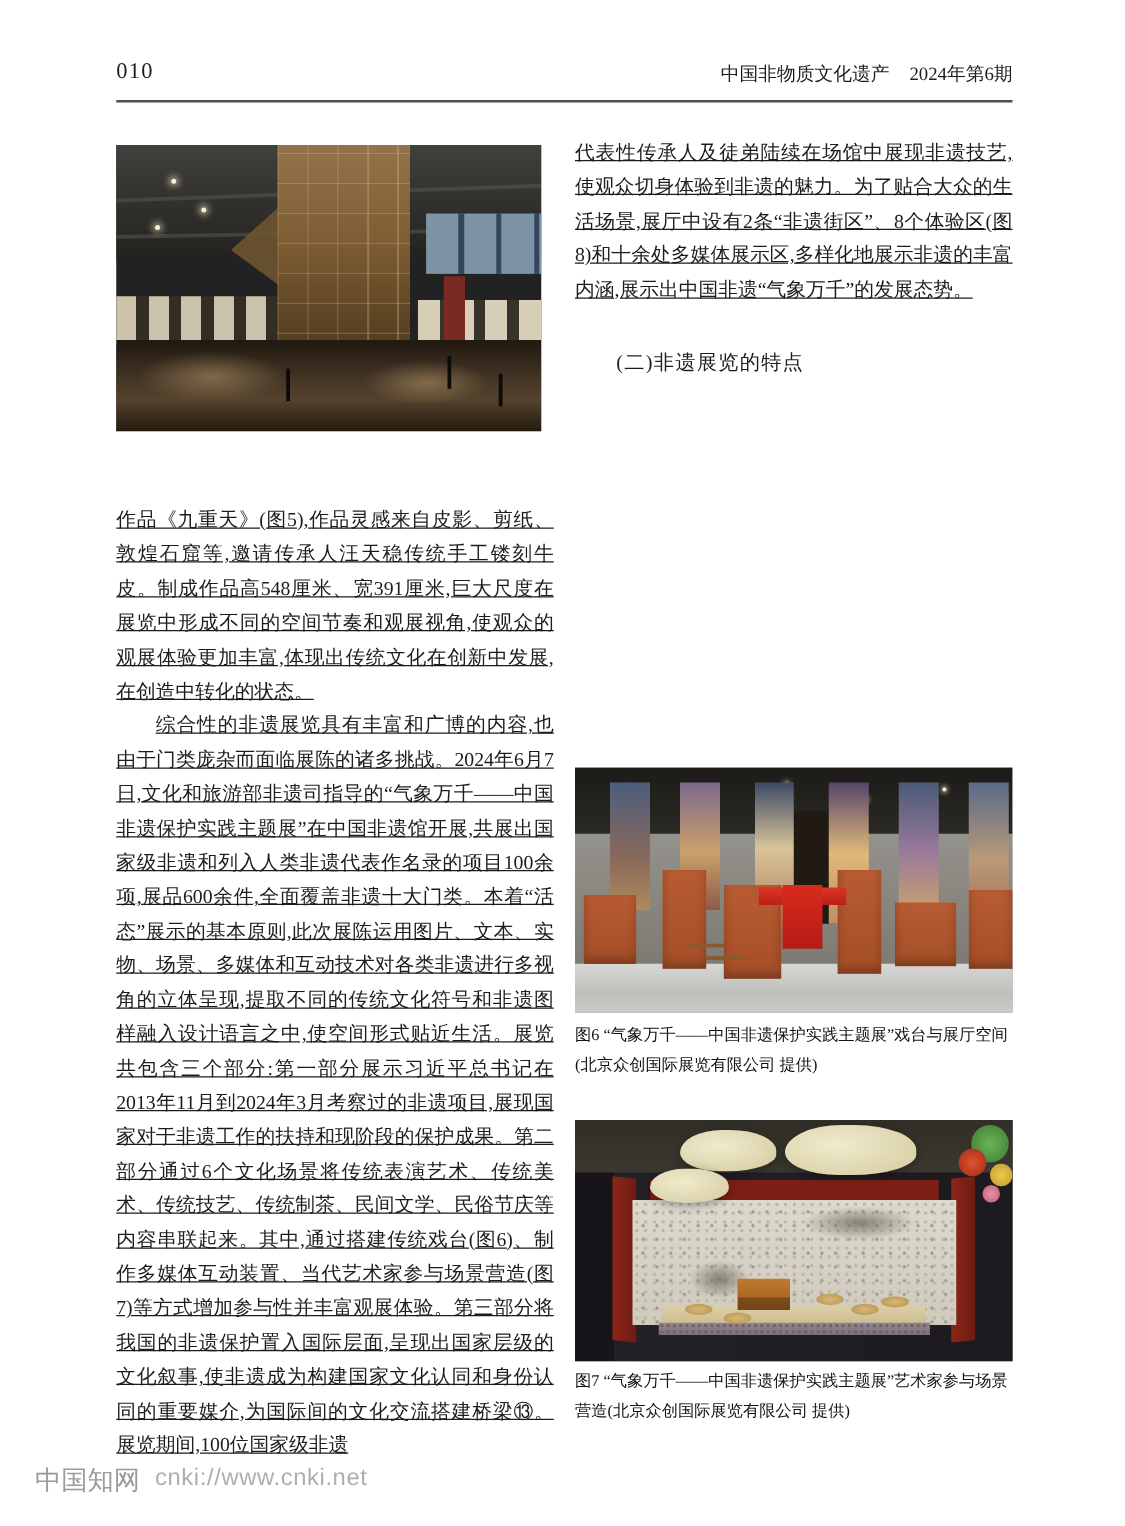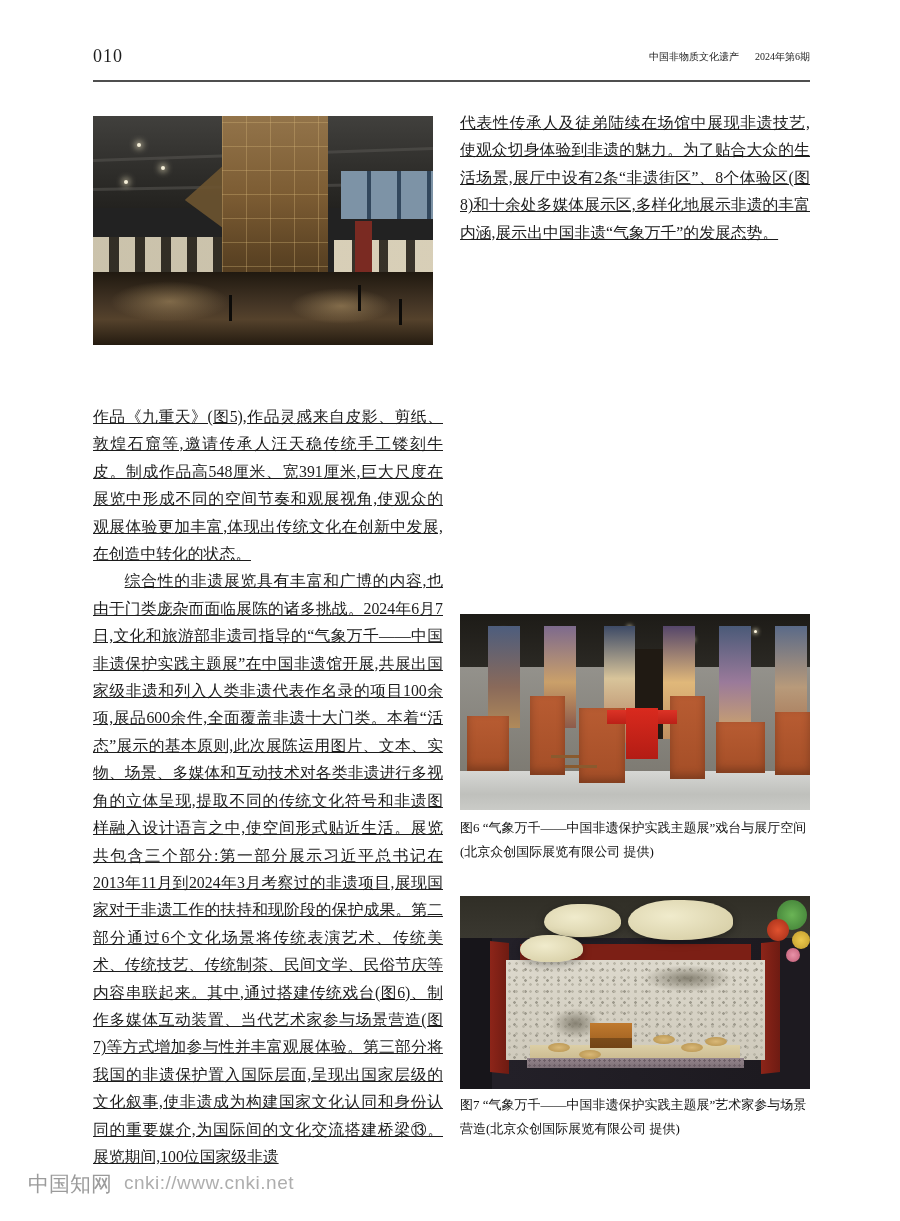--- a/index.html
+++ b/index.html
@@ -2,21 +2,21 @@
 <html><head>
 <meta charset="utf-8">
 <style>
   html,body{margin:0;padding:0;background:#ffffff;}
   #page{
     position:relative;width:900px;height:1221px;background:#ffffff;
     font-family:"Liberation Serif","DejaVu Serif",serif;color:#1c1c1c;overflow:hidden;
   }
   
   .page-num{position:absolute;left:93px;top:46px;font-size:18px;letter-spacing:1px;}
-  .journal-head{position:absolute;top:50px;left:93px;width:717px;text-align:right;font-size:10px;}
+  .journal-head{position:absolute;top:50px;left:93px;width:717px;text-align:right;font-size:15px;}
   .journal-head .issue{margin-left:16px;}
   .head-rule{position:absolute;left:93px;top:80px;width:717px;height:2px;background:#4f4f4f;}
   
   .col{position:absolute;width:350px;}
   .body-text{font-size:15.8px;line-height:27.4px;text-align:justify;}
   .body-text p{margin:0;text-decoration:underline;}
   .body-text p.indent{text-indent:2em;}
   .sub-heading{font-size:16.2px;line-height:27px;padding-left:33px;letter-spacing:1px;}
   .caption{font-size:13px;line-height:24px;color:#111;text-align:left;}
   
@@ -116,20 +116,21 @@
 
   <div class="body-text col" style="left:93px;top:403px;">
     <p>作品《九重天》(图5),作品灵感来自皮影、剪纸、敦煌石窟等,邀请传承人汪天稳传统手工镂刻牛皮。制成作品高548厘米、宽391厘米,巨大尺度在展览中形成不同的空间节奏和观展视角,使观众的观展体验更加丰富,体现出传统文化在创新中发展,在创造中转化的状态。</p>
     <p class="indent">综合性的非遗展览具有丰富和广博的内容,也由于门类庞杂而面临展陈的诸多挑战。2024年6月7日,文化和旅游部非遗司指导的“气象万千——中国非遗保护实践主题展”在中国非遗馆开展,共展出国家级非遗和列入人类非遗代表作名录的项目100余项,展品600余件,全面覆盖非遗十大门类。本着“活态”展示的基本原则,此次展陈运用图片、文本、实物、场景、多媒体和互动技术对各类非遗进行多视角的立体呈现,提取不同的传统文化符号和非遗图样融入设计语言之中,使空间形式贴近生活。展览共包含三个部分:第一部分展示习近平总书记在2013年11月到2024年3月考察过的非遗项目,展现国家对于非遗工作的扶持和现阶段的保护成果。第二部分通过6个文化场景将传统表演艺术、传统美术、传统技艺、传统制茶、民间文学、民俗节庆等内容串联起来。其中,通过搭建传统戏台(图6)、制作多媒体互动装置、当代艺术家参与场景营造(图7)等方式增加参与性并丰富观展体验。第三部分将我国的非遗保护置入国际层面,呈现出国家层级的文化叙事,使非遗成为构建国家文化认同和身份认同的重要媒介,为国际间的文化交流搭建桥梁⑬。展览期间,100位国家级非遗</p>
   </div>
 
   <div class="body-text col" style="left:460px;top:109px;">
     <p>代表性传承人及徒弟陆续在场馆中展现非遗技艺,使观众切身体验到非遗的魅力。为了贴合大众的生活场景,展厅中设有2条“非遗街区”、8个体验区(图8)和十余处多媒体展示区,多样化地展示非遗的丰富内涵,展示出中国非遗“气象万千”的发展态势。</p>
   </div>
 
+  <div class="sub-heading col" style="left:460px;top:277px;">(二)非遗展览的特点</div>
 
 
   <div class="photo" style="left:460px;top:614px;width:350px;height:196px;background:#8a8a86;">
     <div class="f6-wall"></div>
     <div class="f6-ceiling"></div>
     <div class="f6-light" style="left:12%;top:8%;"></div>
     <div class="f6-light" style="left:28%;top:14%;"></div>
     <div class="f6-light" style="left:48%;top:6%;"></div>
     <div class="f6-light" style="left:66%;top:12%;"></div>
     <div class="f6-light" style="left:84%;top:8%;"></div>

